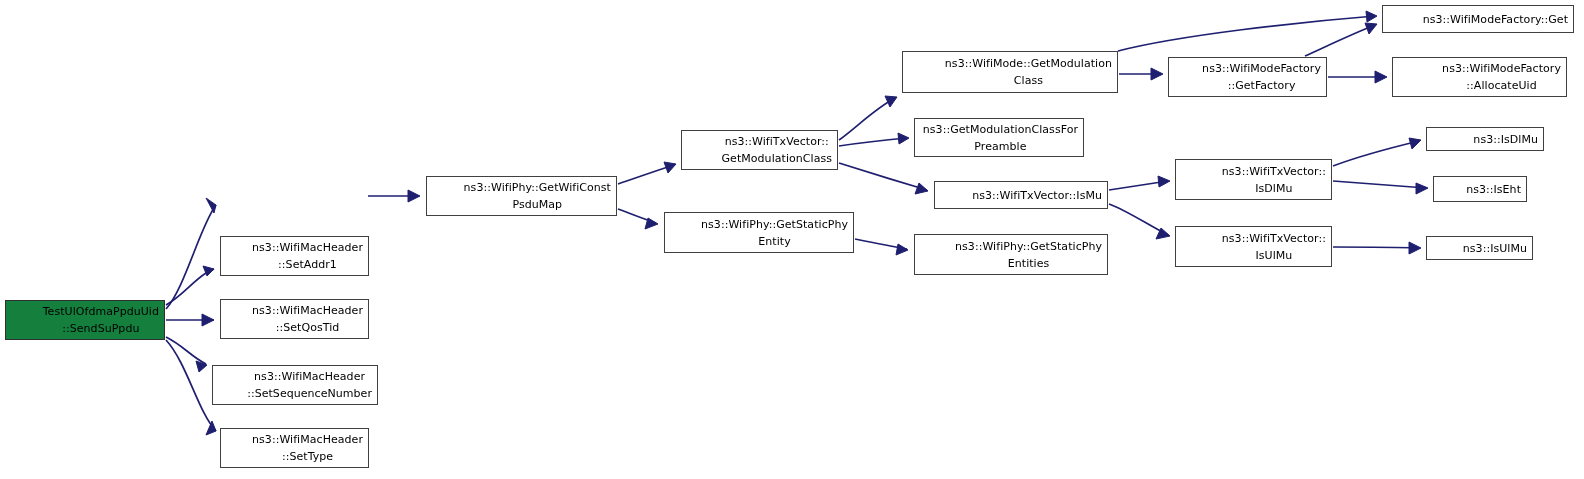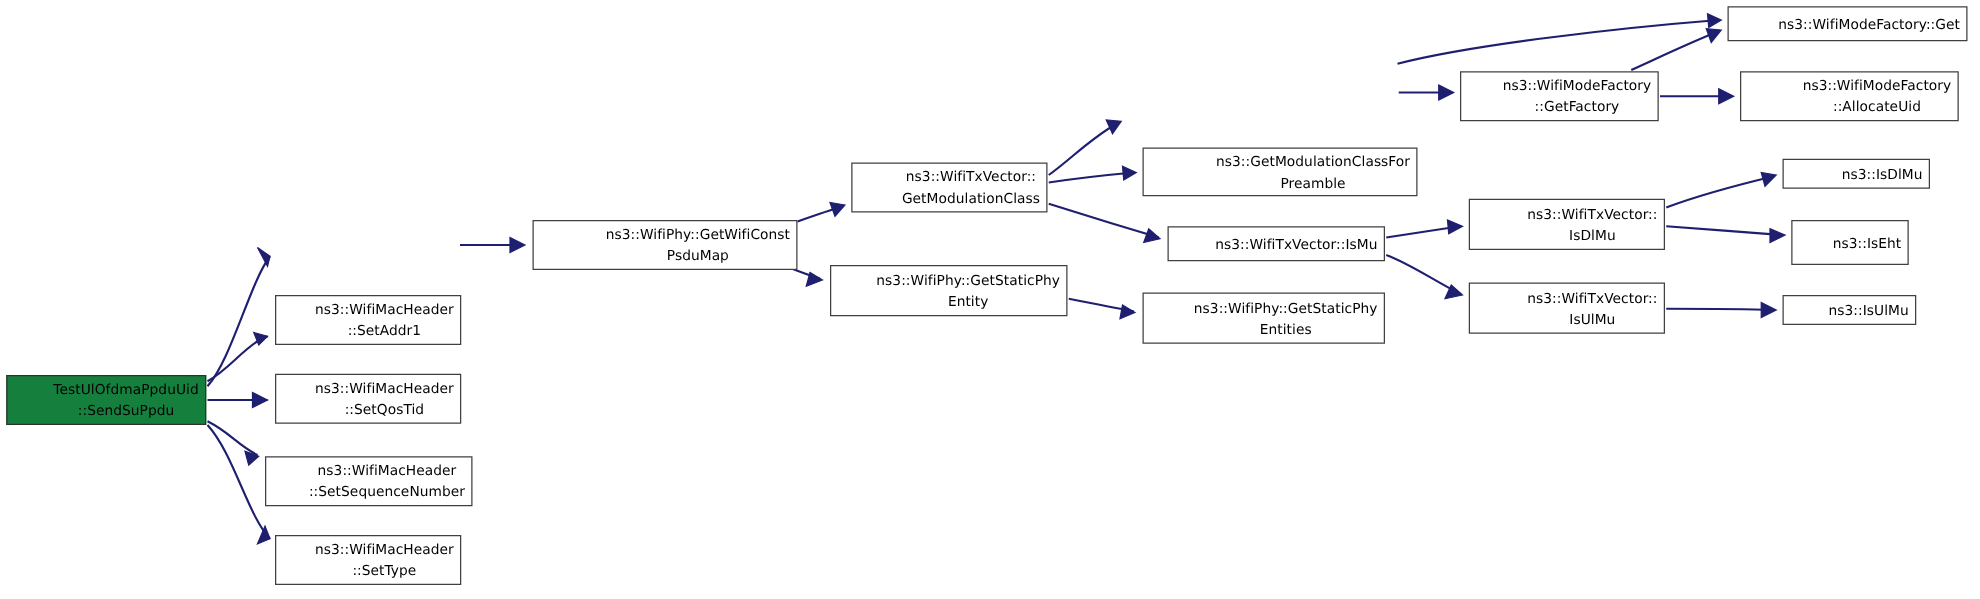--- a/index.html
+++ b/index.html
@@ -140,36 +140,38 @@
 <div class="node root" style="left: 5px; top: 300px; width: 160px; height: 40px;"><span class="node-label">TestUlOfdmaPpduUid
 ::SendSuPpdu</span></div>
     <div class="node" style="left: 220px; top: 236px; width: 149px; height: 40px;"><span class="node-label">ns3::WifiMacHeader
 ::SetAddr1</span></div>
     <div class="node" style="left: 220px; top: 299px; width: 149px; height: 40px;"><span class="node-label">ns3::WifiMacHeader
 ::SetQosTid</span></div>
     <div class="node" style="left: 212px; top: 365px; width: 166px; height: 40px;"><span class="node-label">ns3::WifiMacHeader
 ::SetSequenceNumber</span></div>
     <div class="node" style="left: 220px; top: 428px; width: 149px; height: 40px;"><span class="node-label">ns3::WifiMacHeader
 ::SetType</span></div>
-    <div class="node" style="left: 426px; top: 176px; width: 212px; height: 40px;"><span class="node-label">ns3::WifiPhy::GetWifiConst
+    <div class="node" style="left: 426px; top: 176px; width: 191px; height: 40px;"><span class="node-label">ns3::WifiPhy::GetWifiConst
 PsduMap</span></div>
     <div class="node" style="left: 681px; top: 130px; width: 157px; height: 40px;"><span class="node-label">ns3::WifiTxVector::
 GetModulationClass</span></div>
     <div class="node" style="left: 664px; top: 212px; width: 190px; height: 41px;"><span class="node-label">ns3::WifiPhy::GetStaticPhy
 Entity</span></div>
-    <div class="node" style="left: 914px; top: 118px; width: 220px; height: 39px;"><span class="node-label">ns3::GetModulationClassFor
+    <div class="node" style="left: 902px; top: 51px; width: 216px; height: 42px;"><span class="node-label">ns3::WifiMode::GetModulation
+Class</span></div>
+    <div class="node" style="left: 914px; top: 118px; width: 170px; height: 39px;"><span class="node-label">ns3::GetModulationClassFor
 Preamble</span></div>
     <div class="node" style="left: 934px; top: 181px; width: 174px; height: 28px;"><span class="node-label">ns3::WifiTxVector::IsMu</span></div>
     <div class="node" style="left: 914px; top: 234px; width: 194px; height: 41px;"><span class="node-label">ns3::WifiPhy::GetStaticPhy
 Entities</span></div>
     <div class="node" style="left: 1168px; top: 57px; width: 159px; height: 40px;"><span class="node-label">ns3::WifiModeFactory
 ::GetFactory</span></div>
     <div class="node" style="left: 1175px; top: 159px; width: 157px; height: 41px;"><span class="node-label">ns3::WifiTxVector::
 IsDlMu</span></div>
     <div class="node" style="left: 1175px; top: 226px; width: 157px; height: 41px;"><span class="node-label">ns3::WifiTxVector::
 IsUlMu</span></div>
     <div class="node" style="left: 1382px; top: 5px; width: 192px; height: 28px;"><span class="node-label">ns3::WifiModeFactory::Get</span></div>
     <div class="node" style="left: 1392px; top: 57px; width: 175px; height: 40px;"><span class="node-label">ns3::WifiModeFactory
 ::AllocateUid</span></div>
     <div class="node" style="left: 1426px; top: 127px; width: 118px; height: 24px;"><span class="node-label">ns3::IsDlMu</span></div>
-    <div class="node" style="left: 1433px; top: 176px; width: 94px; height: 36px;"><span class="node-label">ns3::IsEht</span></div>
+    <div class="node" style="left: 1433px; top: 176px; width: 94px; height: 26px;"><span class="node-label">ns3::IsEht</span></div>
     <div class="node" style="left: 1426px; top: 236px; width: 107px; height: 24px;"><span class="node-label">ns3::IsUlMu</span></div>
   </div>
 
 </body></html>

